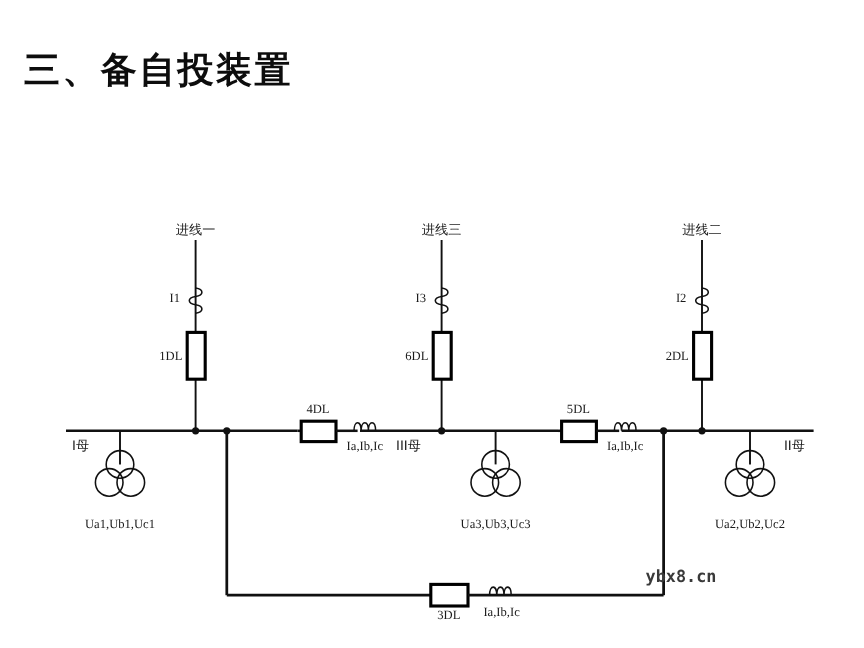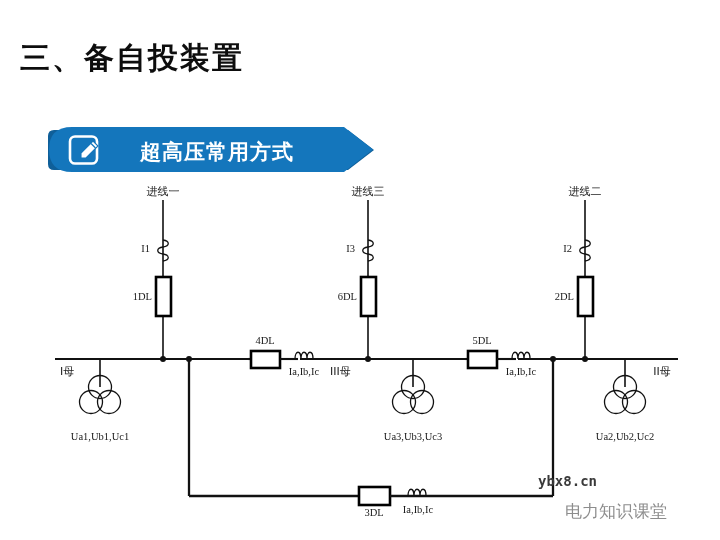--- a/index.html
+++ b/index.html
@@ -100,35 +100,20 @@
     white-space: nowrap;
   }
 </style>
 </head>
 <body>
 
 <div id="slide">
 
   <div id="page-title">三、备自投装置</div>
 
-  <div id="banner-wrap">
-    <svg id="banner-svg" width="330" height="48" viewBox="0 0 330 48">
-
-      <path d="M6,4 L300,4 L326,24 L300,44 L6,44 Q0,44 0,38 L0,10 Q0,4 6,4 Z" fill="#0f5f99"></path>
-
-      <path d="M24,1 L296,1 L325,23.5 L296,46 L24,46 Q1,46 1,23.5 Q1,1 24,1 Z" fill="#1476bc"></path>
-
-      <g>
-        <rect x="22" y="10.5" width="27" height="27" rx="5" ry="5" fill="none" stroke="#ffffff" stroke-width="2.6"></rect>
-        <path d="M33,32 L33,27 L45,15 L50,20 L38,32 Z" fill="#ffffff" stroke="#1476bc" stroke-width="1.1"></path>
-        <path d="M43,17.5 L47.5,22" stroke="#1476bc" stroke-width="1.2"></path>
-      </g>
-    </svg>
-    <div id="banner-label">超高压常用方式</div>
-  </div>
 
   <svg id="diagram" viewBox="0 0 720 540">
 
     <defs>
 
       <g id="ct-spiral">
         <path d="M0,0 C7,1 7,6 0,7 C-7,8 -7,13 0,14 C7,15 7,20 0,21" class="ct"></path>
       </g>
 
       <g id="ct-humps">
@@ -229,16 +214,15 @@
       <rect x="359" y="487" width="31" height="18" class="brk"></rect>
       <line x1="390" y1="496" x2="553" y2="496" class="tie"></line>
       <line x1="553" y1="496" x2="553" y2="359" class="tie"></line>
       <use href="#ct-humps" x="408" y="488"></use>
       <text class="dlabel" x="374" y="516" text-anchor="middle">3DL</text>
       <text class="dlabel" x="418" y="513" text-anchor="middle">Ia,Ib,Ic</text>
     </g>
 
   </svg>
 
-  <div id="wm-grey">电力知识课堂</div>
   <div id="wm-site">ybx8.cn</div>
 
 </div>
 
 </body></html>

